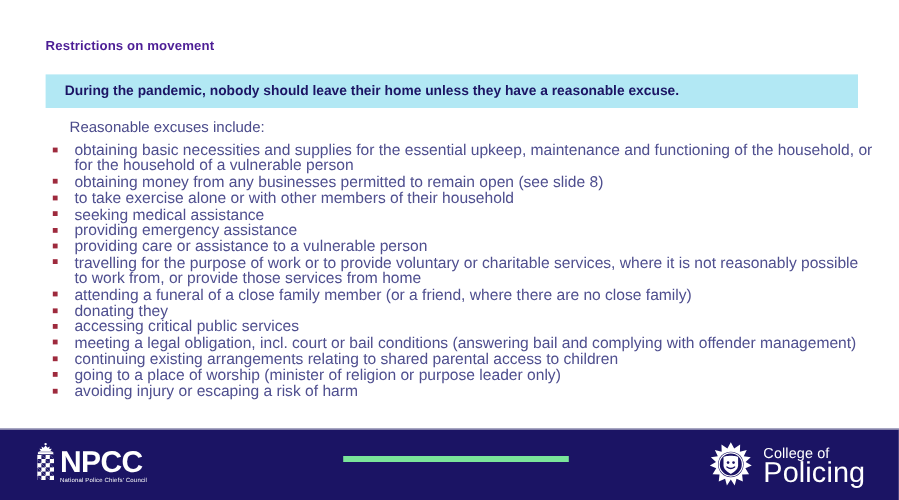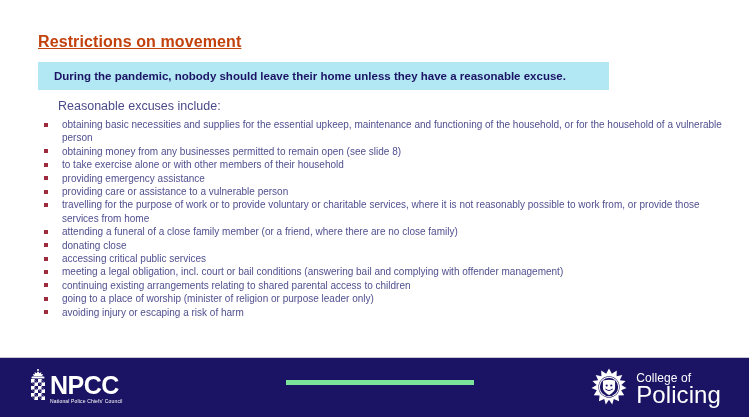--- a/index.html
+++ b/index.html
@@ -18,34 +18,33 @@
     position: absolute;
     inset: 0;
     background: #ffffff;
   }
 
   
   .slide-title {
     position: absolute;
     left: 38px;
     top: 33px;
-    font-size: 16px;
+    font-size: 11px;
     font-weight: bold;
-    color: #c2410c;
+    color: #4c1d95;
     letter-spacing: 0.1px;
     white-space: nowrap;
-    text-decoration: underline;
   }
 
   
   .banner {
     position: absolute;
     left: 38px;
     top: 62px;
-    width: 571px;
+    width: 677px;
     height: 28px;
     background: #b2e8f4;
     display: flex;
     align-items: center;
   }
   .banner-text {
     margin-left: 16px;
     font-size: 11.5px;
     font-weight: bold;
     color: #1b1464;
@@ -68,21 +67,21 @@
     left: 38px;
     top: 118px;
     width: 690px;
     margin: 0;
     padding: 0;
     list-style: none;
   }
   .bullet-item {
     position: relative;
     padding-left: 24px;
-    font-size: 10px;
+    font-size: 13px;
     line-height: 13.4px;
     color: #4f4f8f;
   }
   .bullet-marker {
     position: absolute;
     left: 6px;
     top: 4.5px;
     width: 4px;
     height: 4px;
     background: #9e2a3d;
@@ -225,37 +224,41 @@
       <li class="bullet-item">
         <span class="bullet-marker"></span>
         <span class="bullet-text">obtaining money from any businesses permitted to remain open (see slide 8)</span>
       </li>
       <li class="bullet-item">
         <span class="bullet-marker"></span>
         <span class="bullet-text">to take exercise alone or with other members of their household</span>
       </li>
       <li class="bullet-item">
         <span class="bullet-marker"></span>
+        <span class="bullet-text">seeking medical assistance</span>
+      </li>
+      <li class="bullet-item">
+        <span class="bullet-marker"></span>
         <span class="bullet-text">providing emergency assistance</span>
       </li>
       <li class="bullet-item">
         <span class="bullet-marker"></span>
         <span class="bullet-text">providing care or assistance to a vulnerable person</span>
       </li>
       <li class="bullet-item">
         <span class="bullet-marker"></span>
         <span class="bullet-text">travelling for the purpose of work or to provide voluntary or charitable services, where it is not reasonably possible to work from, or provide those services from home</span>
       </li>
       <li class="bullet-item">
         <span class="bullet-marker"></span>
         <span class="bullet-text">attending a funeral of a close family member (or a friend, where there are no close family)</span>
       </li>
       <li class="bullet-item">
         <span class="bullet-marker"></span>
-        <span class="bullet-text">donating close</span>
+        <span class="bullet-text">donating they</span>
       </li>
       <li class="bullet-item">
         <span class="bullet-marker"></span>
         <span class="bullet-text">accessing critical public services</span>
       </li>
       <li class="bullet-item">
         <span class="bullet-marker"></span>
         <span class="bullet-text">meeting a legal obligation, incl. court or bail conditions (answering bail and complying with offender management)</span>
       </li>
       <li class="bullet-item">

